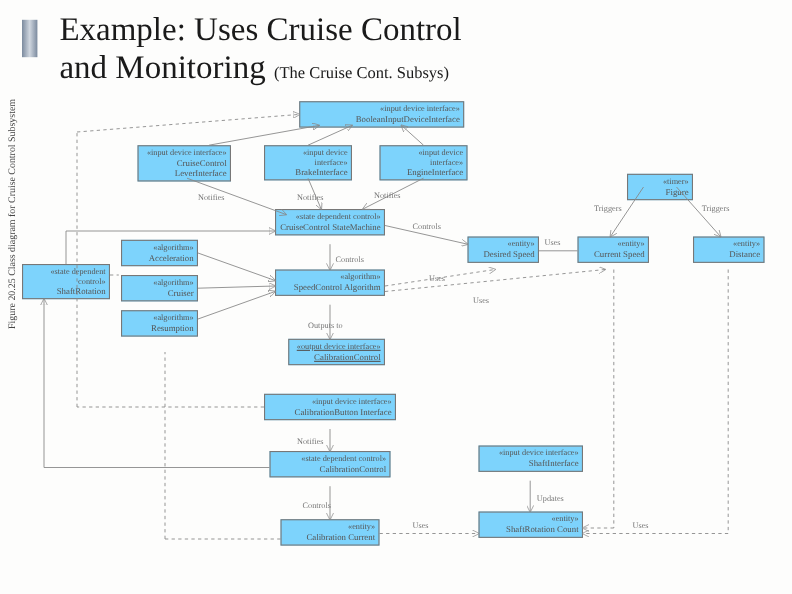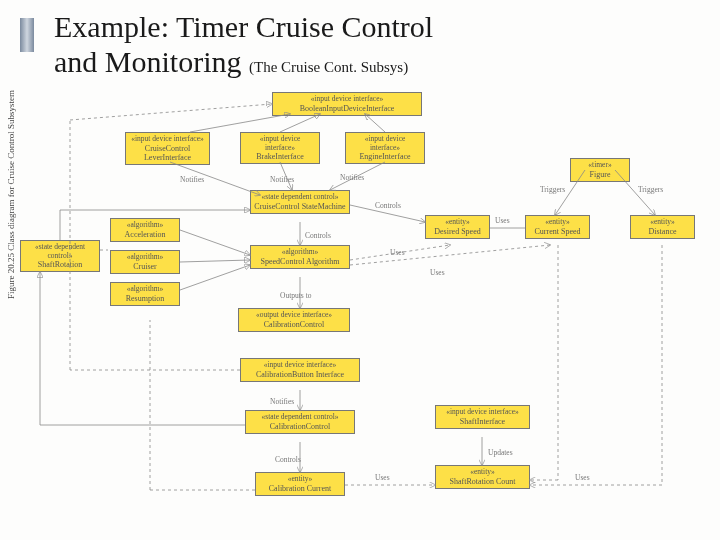--- a/index.html
+++ b/index.html
@@ -44,22 +44,22 @@
   .diagram {
     position: absolute;
     left: 30px;
     top: 90px;
     width: 680px;
     height: 440px;
   }
   .box {
     position: absolute;
     border: 1px solid #777;
-    background: #fde047;
-    text-align: center;
+    background: #7dd3fc;
+    text-align: right;
     font-size: 8px;
     line-height: 1.15;
     padding: 2px 3px;
     color: #555;
     font-family: "Times New Roman", serif;
   }
   .stereo { display:block; font-size:7.5px; }
   .name { display:block; }
   svg.connectors {
     position: absolute;
@@ -75,21 +75,21 @@
     fill: #777;
     font-family: "Times New Roman", serif;
   }
 </style>
 </head>
 <body>
 
 <div class="title-bar">
   <div class="bullet"></div>
   <div class="title-text">
-    <span>Example: Timer Cruise Control</span><br>
+    <span>Example: Uses Cruise Control</span><br>
     <span>and Monitoring </span><span class="title-sub">(The Cruise Cont. Subsys)</span>
   </div>
 </div>
 
 <div class="figure-label">Figure 20.25   Class diagram for Cruise Control Subsystem</div>
 
 <div class="diagram">
 
   <div class="box" style="left:242px; top:2px; width:150px;">
     <span class="stereo">«input device interface»</span>
@@ -130,21 +130,21 @@
   <div class="box" style="left:-10px; top:150px; width:80px;">
     <span class="stereo">«state dependent control»</span>
     <span class="name">ShaftRotation</span>
   </div>
 
   <div class="box" style="left:220px; top:155px; width:100px;">
     <span class="stereo">«algorithm»</span>
     <span class="name">SpeedControl Algorithm</span>
   </div>
 
-  <div class="box" style="left:208px; top:218px; width:112px;">
+  <div class="box" style="left:232px; top:218px; width:88px;text-decoration:underline;">
     <span class="stereo">«output device interface»</span>
     <span class="name">CalibrationControl</span>
   </div>
 
   <div class="box" style="left:395px; top:125px; width:65px;">
     <span class="stereo">«entity»</span>
     <span class="name">Desired Speed</span>
   </div>
   <div class="box" style="left:495px; top:125px; width:65px;">
     <span class="stereo">«entity»</span>

